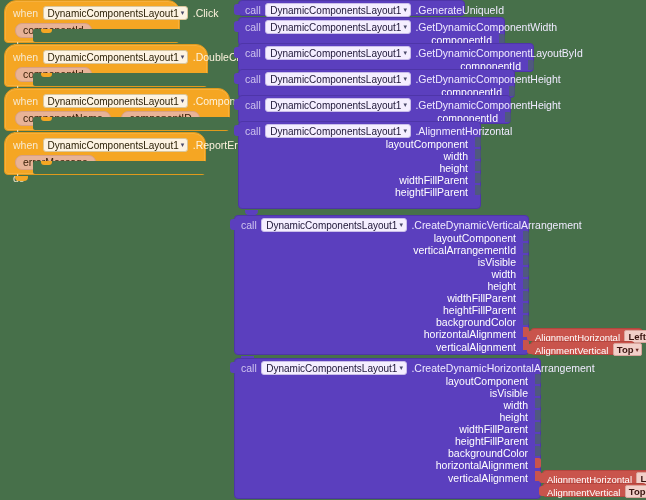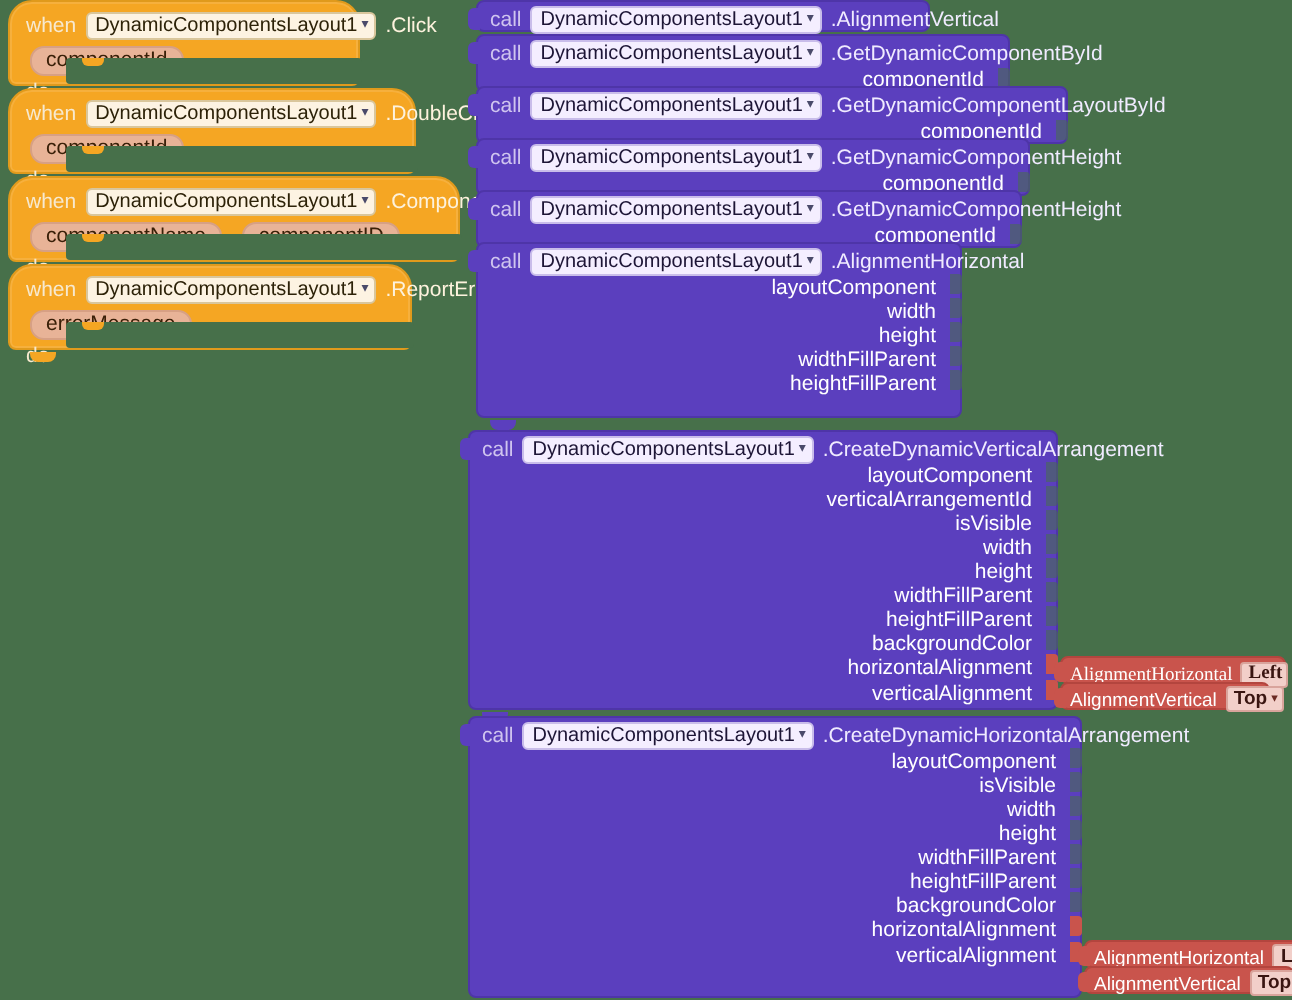--- a/index.html
+++ b/index.html
@@ -222,32 +222,32 @@
     <div class="bump ev" style="left:10px; top:43px;"></div>
   </div>
 
   <div class="blk call" style="left:238px; top:0px; width:227px; height:16px;">
     <div class="plug pc" style="top:3px;"></div>
     <div class="row" style="margin:0 0 0 6px; line-height:15px;">
       <span class="lbl-call-kw">call</span>
       <span class="pill">
         <span>DynamicComponentsLayout1</span><span class="tri">▾</span>
       </span>
-      <span class="lbl-method">.AlignmentVertical</span>
+      <span class="lbl-method">.GenerateUniqueId</span>
     </div>
   </div>
 
   <div class="blk call" style="left:238px; top:17px; width:267px; height:29px;">
     <div class="plug pc" style="top:3px;"></div>
     <div class="row" style="margin:0 0 0 6px; line-height:15px;">
       <span class="lbl-call-kw">call</span>
       <span class="pill">
         <span>DynamicComponentsLayout1</span><span class="tri">▾</span>
       </span>
-      <span class="lbl-method">.GetDynamicComponentById</span>
+      <span class="lbl-method">.GetDynamicComponentWidth</span>
     </div>
     <div class="row" style="height:13px;">
       <span class="lbl-light arg" style="top:0;">componentId</span>
       <div class="sock" style="right:-1px; top:1px;"></div>
     </div>
     <div class="bump cl" style="left:6px; top:29px;"></div>
   </div>
 
   <div class="blk call" style="left:238px; top:43px; width:296px; height:29px;">
     <div class="plug pc" style="top:3px;"></div>
@@ -374,21 +374,21 @@
         <span class="lbl-light arg" style="top:0;">horizontalAlignment</span>
         <div class="sock filled" style="right:-1px; top:0px;"></div>
       </div>
     <div class="row" style="height:13px;">
         <span class="lbl-light arg" style="top:0;">verticalAlignment</span>
         <div class="sock filled" style="right:-1px; top:0px;"></div>
       </div>
     <div class="bump cl" style="left:6px; top:140px;"></div>
   </div>
 
-  <div class="blk align" style="left:530px; top:328px; width:113px; height:14px;font-family:Liberation Serif, serif;">
+  <div class="blk align" style="left:530px; top:328px; width:113px; height:14px;">
     <div class="plug pa" style="top:2px; left:-4px; height:10px;"></div>
     <div class="row" style="margin:0 0 0 4px; line-height:13px;">
       <span class="lbl-light" style="font-size:9.5px;">AlignmentHorizontal</span>
       <span class="mini"><span>Left</span></span>
     </div>
   </div>
 
   <div class="blk align" style="left:530px; top:341px; width:105px; height:14px;">
     <div class="plug pa" style="top:2px; left:-4px; height:10px;"></div>
     <div class="row" style="margin:0 0 0 4px; line-height:13px;">

